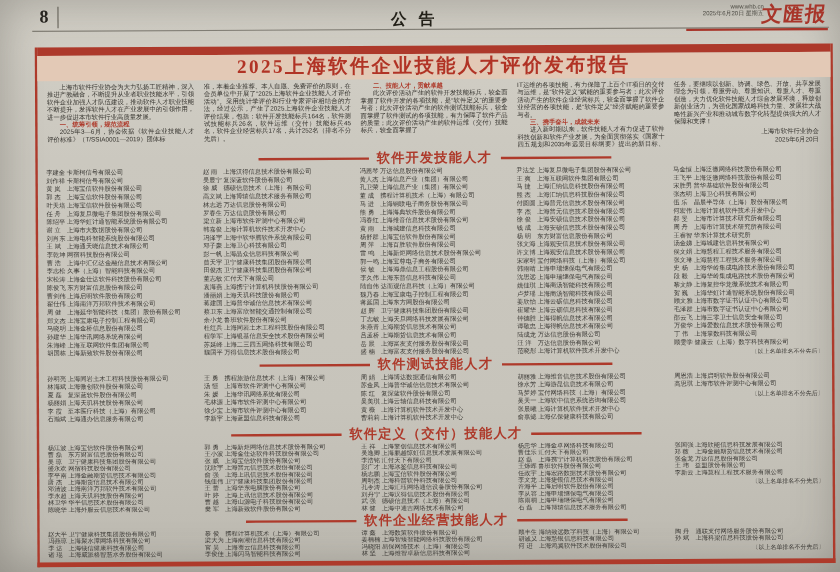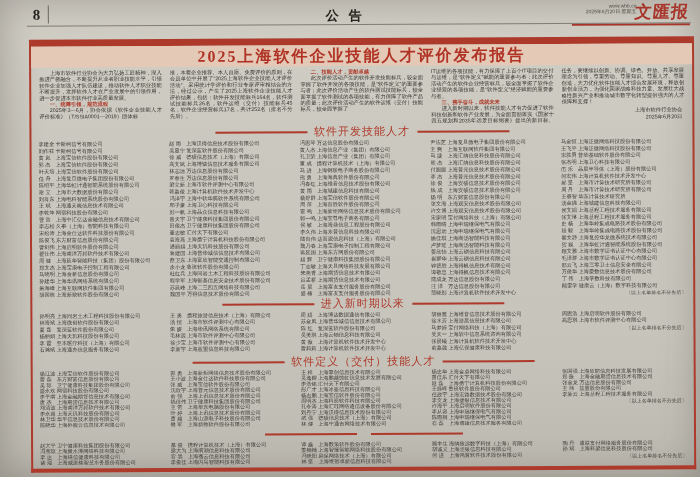--- a/index.html
+++ b/index.html
@@ -22,21 +22,21 @@
   .introwrap{height:58px;overflow:hidden;}
   .icols{width:200%;transform:scale(.5);transform-origin:0 0;display:flex;gap:16px;padding:5px 16px 0;box-sizing:border-box;}
   .icol{flex:1;min-width:0;}
   .ip{margin:0;font-size:10.6px;line-height:12.4px;text-align:justify;color:#34322d;}
   .ip.ind{text-indent:21px;}
   .ip.red{color:#ae3a2b;font-weight:700;}
   .sig{margin-top:5px;text-align:right;font-size:10.6px;line-height:13.5px;color:#34322d;padding-right:4px;}
   
   .shead{display:flex;align-items:center;justify-content:center;height:13px;margin-top:1px;}
   .hline{width:92px;height:2px;background:#ae3a2b;margin:0 7px;}
-  .stitle{color:#ae3a2b;font-weight:400;font-size:11px;letter-spacing:1px;white-space:nowrap;}
+  .stitle{color:#ae3a2b;font-weight:700;font-size:11px;letter-spacing:1px;white-space:nowrap;}
   .lwrap{overflow:hidden;width:100%;}
   .sec.dev  .lwrap{height:158px;}
   .sec.test .lwrap{height:44px;}
   .sec.ops  .lwrap{height:58px;}
   .sec.mgmt .lwrap{height:30px;}
   .list{width:200%;transform:scale(.5);transform-origin:0 0;display:flex;gap:12px;padding:3px 14px 0;box-sizing:border-box;}
   .lcol{flex:1;min-width:0;}
   .entry{display:flex;font-size:10.5px;white-space:nowrap;overflow:hidden;color:#3b3935;}
   .sec.dev  .entry{line-height:13.7px;}
   .sec.test .entry{line-height:13.4px;}
@@ -572,21 +572,21 @@
                     <span class="co">健康云（上海）数字科技有限公司</span>
                   </div>
                   <div class="note">〔以上名单排名不分先后〕</div>
                 </div>
               </div>
             </div>
           </section>
           <section class="sec test">
             <div class="shead">
               <span class="hline"></span>
-              <span class="stitle">进入新时期以来</span>
+              <span class="stitle">软件测试技能人才</span>
               <span class="hline"></span>
             </div>
             <div class="lwrap">
               <div class="list">
                 <div class="lcol">
                   <div class="entry">
                     <span class="nm">孙明亮</span>
                     <span class="co">上海同岩土木工程科技股份有限公司</span>
                   </div>
                   <div class="entry">
@@ -900,20 +900,21 @@
                     <span class="co">上海慧程工程技术服务有限公司</span>
                   </div>
                   <div class="note">〔以上名单排名不分先后〕</div>
                 </div>
               </div>
             </div>
           </section>
           <section class="sec mgmt">
             <div class="shead">
               <span class="hline"></span>
+              <span class="stitle">软件企业经营技能人才</span>
               <span class="hline"></span>
             </div>
             <div class="lwrap">
               <div class="list">
                 <div class="lcol">
                   <div class="entry">
                     <span class="nm">赵大平</span>
                     <span class="co">卫宁健康科技集团股份有限公司</span>
                   </div>
                   <div class="entry">

